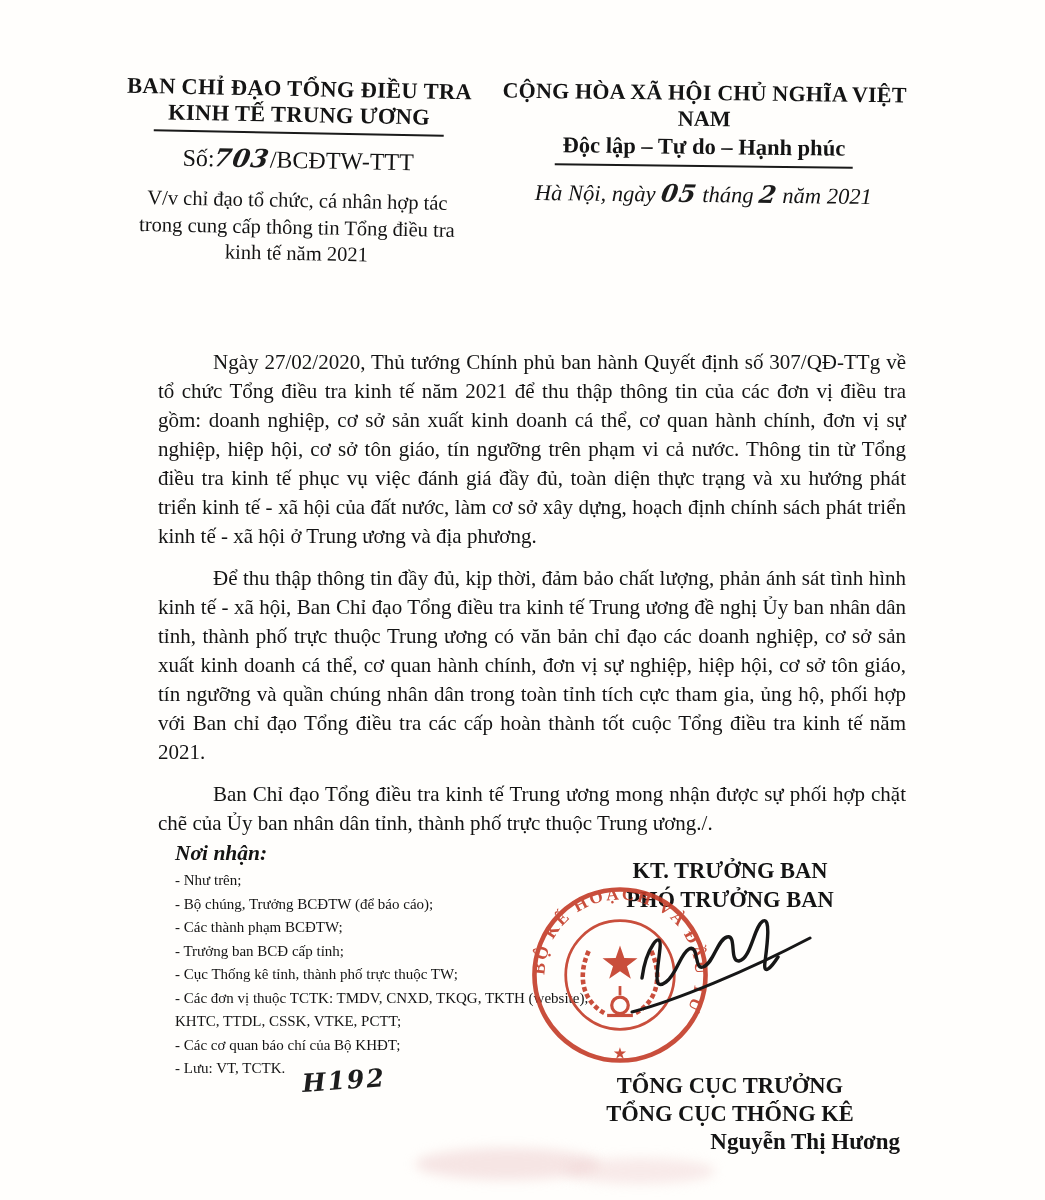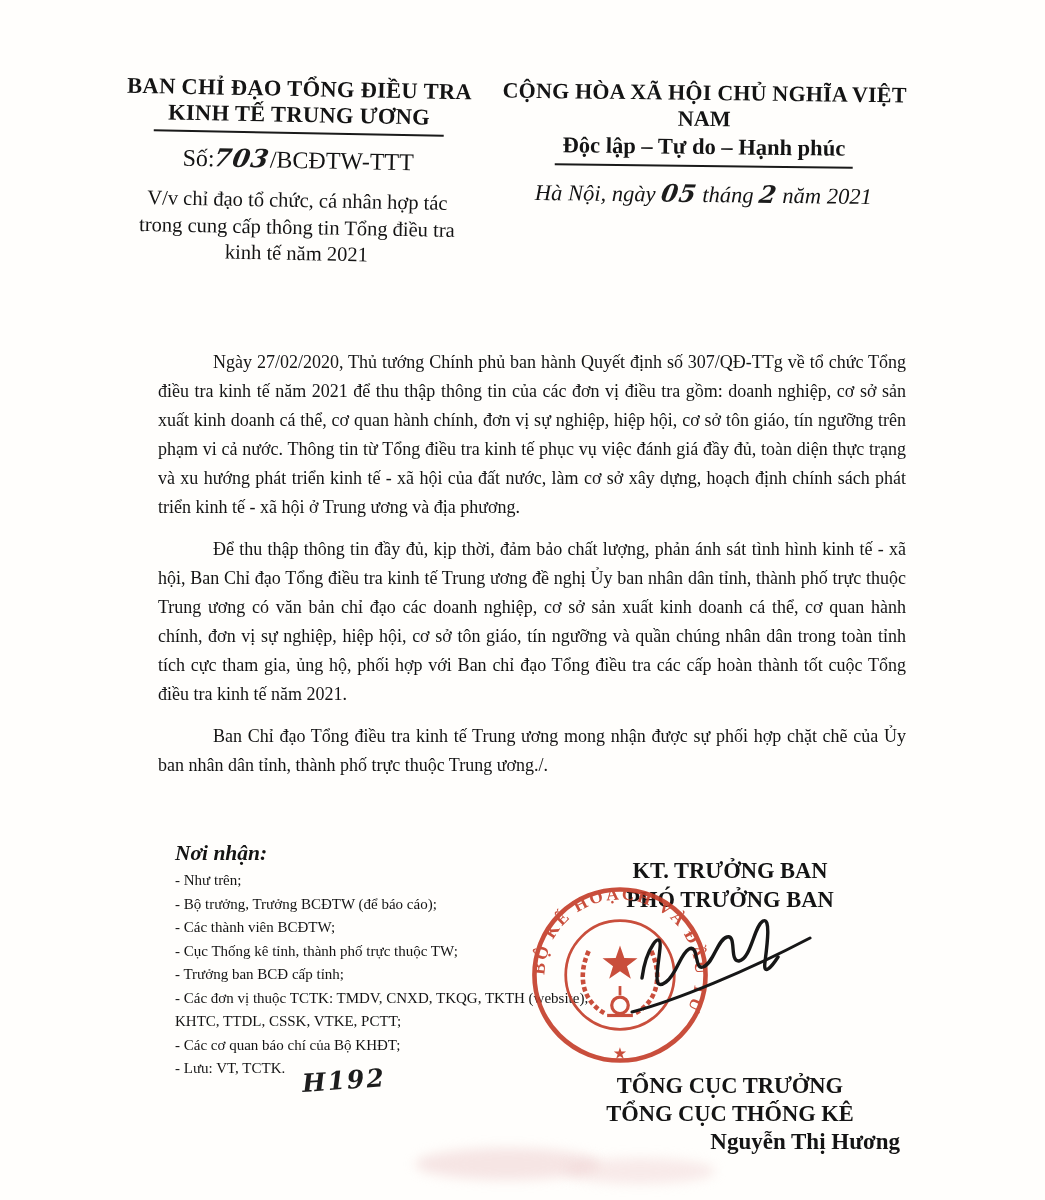--- a/index.html
+++ b/index.html
@@ -37,21 +37,21 @@
   }
   .hw-day{font-size:24px;}
   .hw-no{font-size:25px;}
   
   .salutation{
     position:absolute;left:160px;top:298px;width:748px;text-align:center;
     font-size:22.5px;
   }
   .body-text{position:absolute;left:158px;top:348px;width:748px;}
   .body-text p{
-    margin:0 0 13px;font-size:18px;line-height:29px;text-align:justify;
+    margin:0 0 13px;font-size:21px;line-height:29px;text-align:justify;
     text-indent:55px;
   }
   
   .recipients{position:absolute;left:175px;top:841px;width:432px;}
   .recipients-title{font-size:21.5px;font-weight:bold;font-style:italic;margin-bottom:3px;}
   .recipient-item{font-size:15px;line-height:23.5px;}
   .sign-head{
     position:absolute;left:560px;top:856px;width:340px;text-align:center;
     font-size:22.5px;font-weight:bold;line-height:29px;
   }
@@ -111,24 +111,24 @@
 
   <div class="body-text">
     <p>Ngày 27/02/2020, Thủ tướng Chính phủ ban hành Quyết định số 307/QĐ-TTg về tổ chức Tổng điều tra kinh tế năm 2021 để thu thập thông tin của các đơn vị điều tra gồm: doanh nghiệp, cơ sở sản xuất kinh doanh cá thể, cơ quan hành chính, đơn vị sự nghiệp, hiệp hội, cơ sở tôn giáo, tín ngưỡng trên phạm vi cả nước. Thông tin từ Tổng điều tra kinh tế phục vụ việc đánh giá đầy đủ, toàn diện thực trạng và xu hướng phát triển kinh tế - xã hội của đất nước, làm cơ sở xây dựng, hoạch định chính sách phát triển kinh tế - xã hội ở Trung ương và địa phương.</p>
     <p>Để thu thập thông tin đầy đủ, kịp thời, đảm bảo chất lượng, phản ánh sát tình hình kinh tế - xã hội, Ban Chỉ đạo Tổng điều tra kinh tế Trung ương đề nghị Ủy ban nhân dân tỉnh, thành phố trực thuộc Trung ương có văn bản chỉ đạo các doanh nghiệp, cơ sở sản xuất kinh doanh cá thể, cơ quan hành chính, đơn vị sự nghiệp, hiệp hội, cơ sở tôn giáo, tín ngưỡng và quần chúng nhân dân trong toàn tỉnh tích cực tham gia, ủng hộ, phối hợp với Ban chỉ đạo Tổng điều tra các cấp hoàn thành tốt cuộc Tổng điều tra kinh tế năm 2021.</p>
     <p>Ban Chỉ đạo Tổng điều tra kinh tế Trung ương mong nhận được sự phối hợp chặt chẽ của Ủy ban nhân dân tỉnh, thành phố trực thuộc Trung ương./.</p>
   </div>
 
   <div class="recipients">
     <div class="recipients-title">Nơi nhận:</div>
     <div class="recipient-item">- Như trên;</div>
-    <div class="recipient-item">- Bộ trưởng, Trưởng BCĐTW (để báo cáo);</div>
-    <div class="recipient-item">- Các thành viên BCĐTW;</div>
+    <div class="recipient-item">- Bộ chúng, Trưởng BCĐTW (để báo cáo);</div>
+    <div class="recipient-item">- Các thành phạm BCĐTW;</div>
+    <div class="recipient-item">- Trưởng ban BCĐ cấp tỉnh;</div>
     <div class="recipient-item">- Cục Thống kê tỉnh, thành phố trực thuộc TW;</div>
-    <div class="recipient-item">- Trưởng ban BCĐ cấp tỉnh;</div>
     <div class="recipient-item">- Các đơn vị thuộc TCTK: TMDV, CNXD, TKQG, TKTH (website), KHTC, TTDL, CSSK, VTKE, PCTT;</div>
     <div class="recipient-item">- Các cơ quan báo chí của Bộ KHĐT;</div>
     <div class="recipient-item">- Lưu: VT, TCTK.</div>
   </div>
 
   <div class="sign-head">
     <div>KT. TRƯỞNG BAN</div>
     <div>PHÓ TRƯỞNG BAN</div>
   </div>
 

